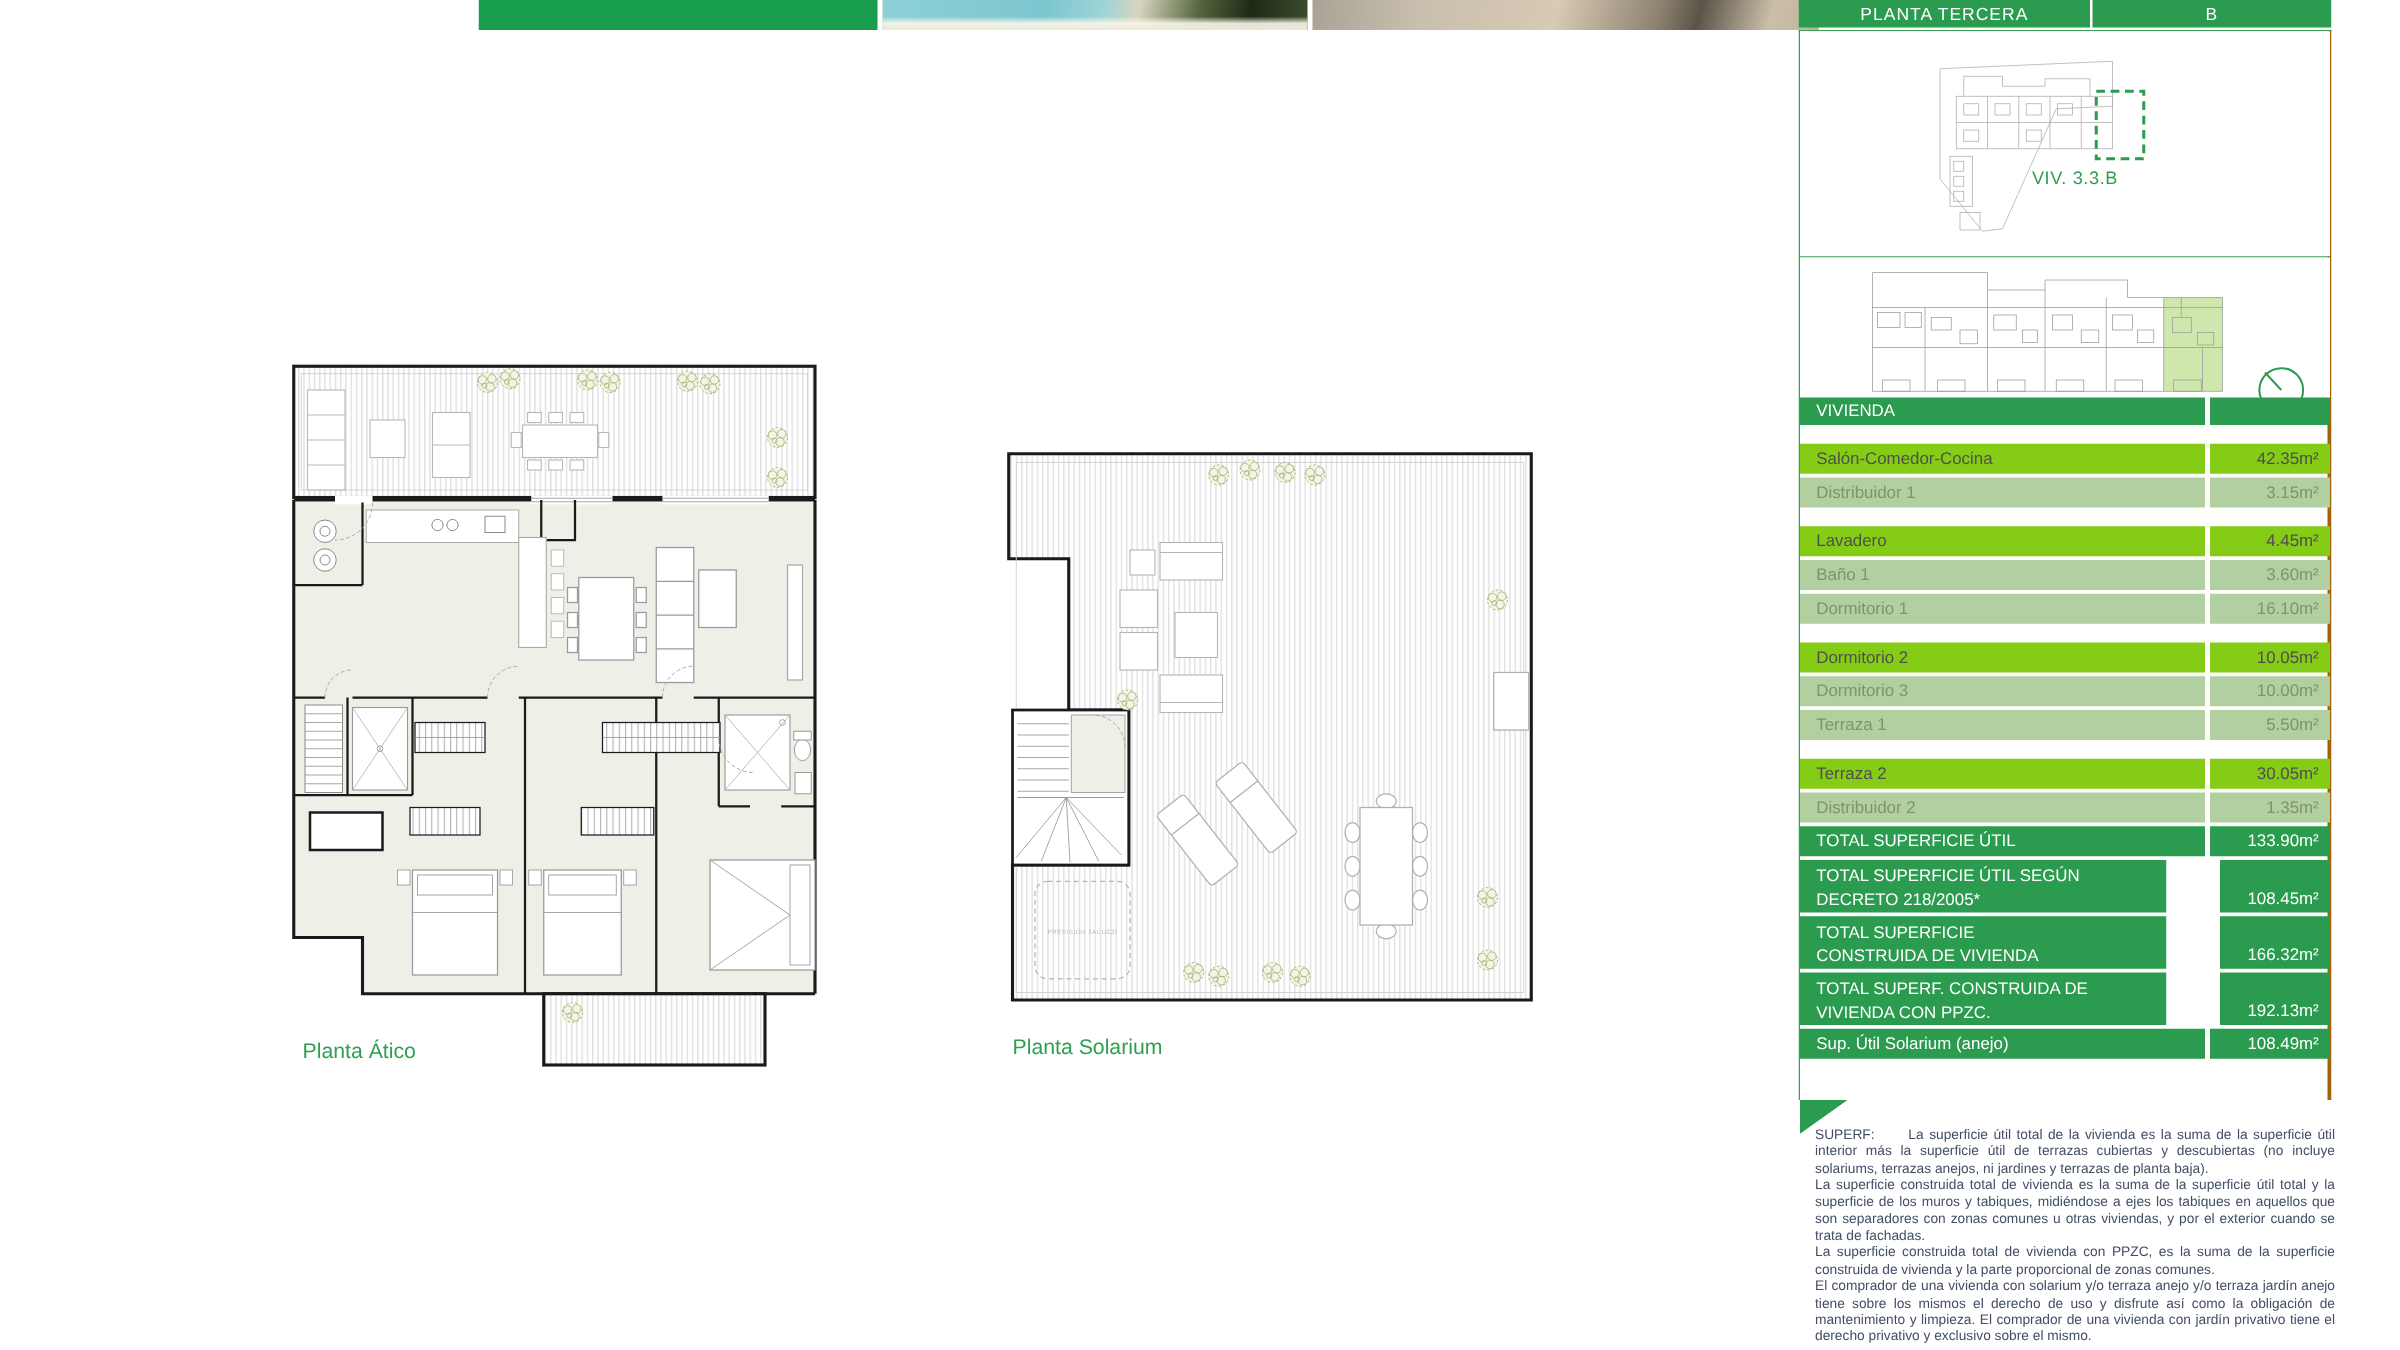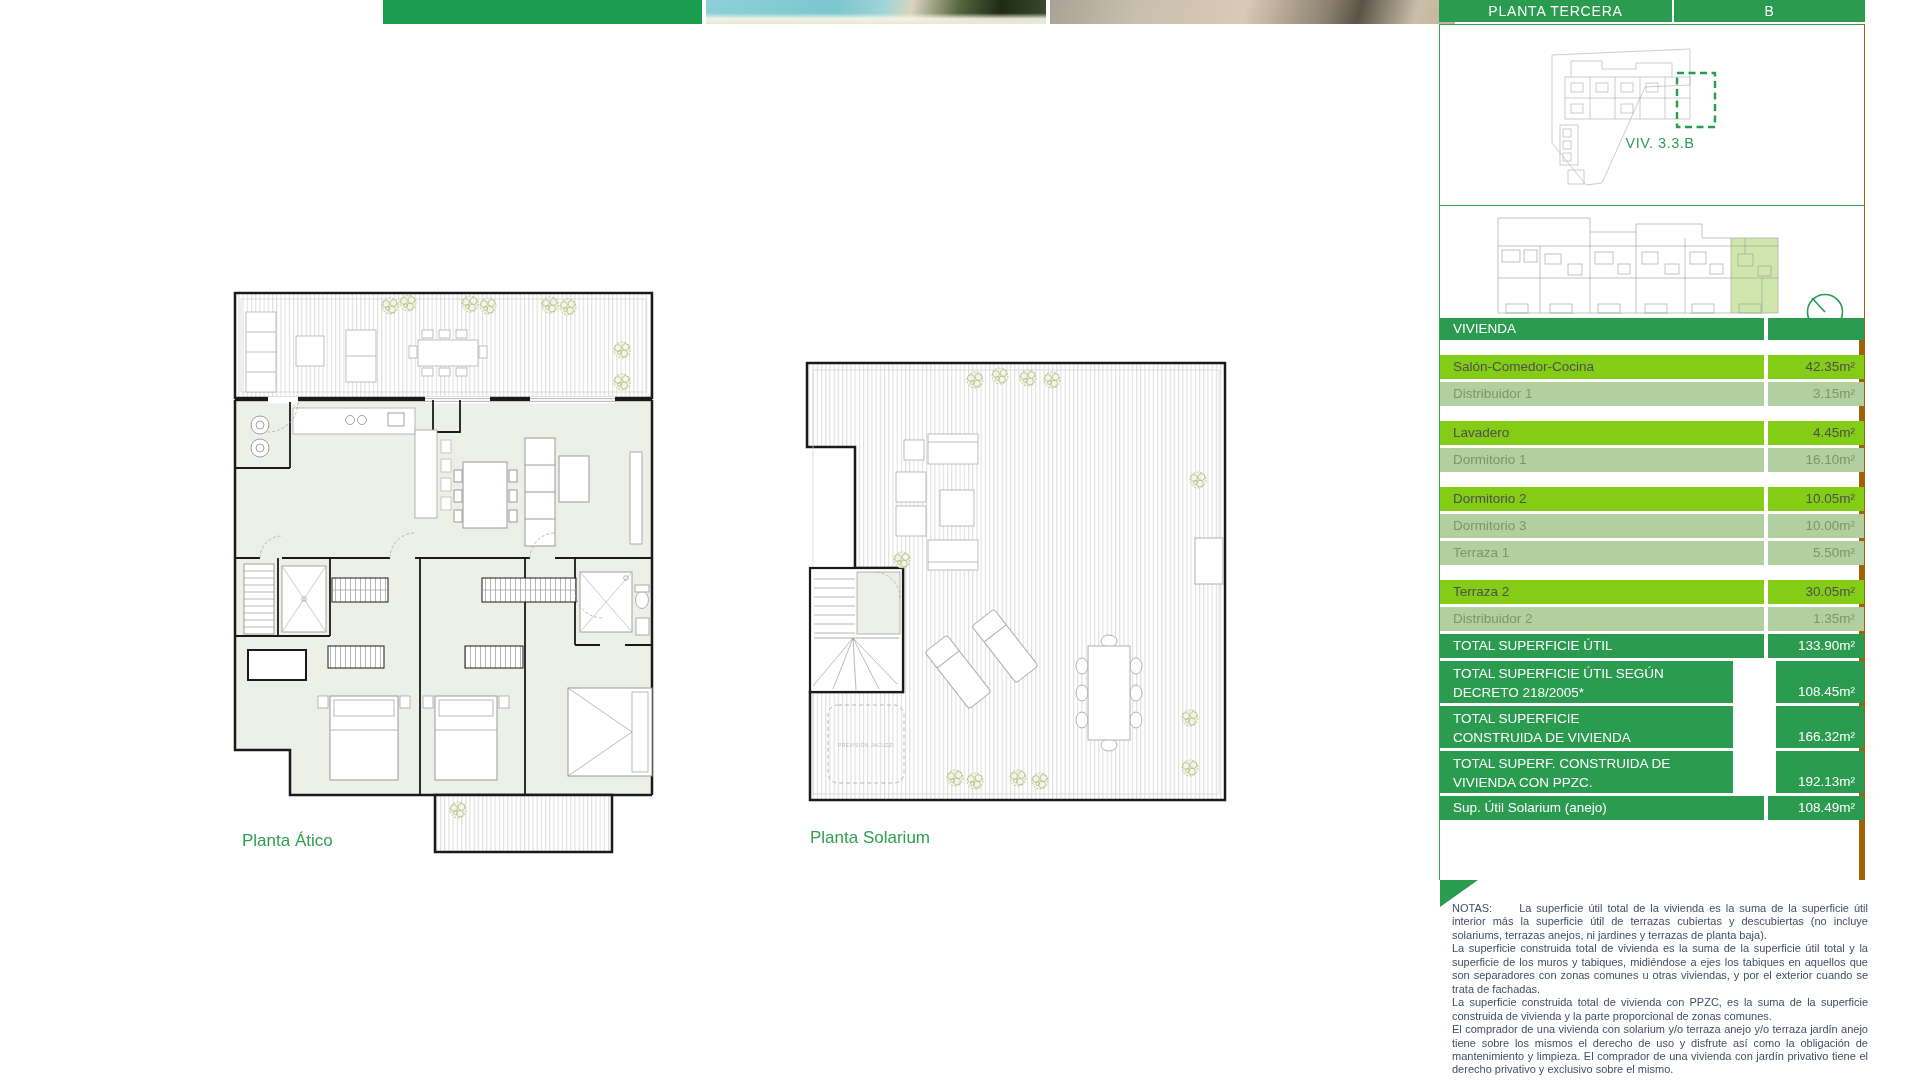--- a/index.html
+++ b/index.html
@@ -19,21 +19,21 @@
 
   
   .panel-header{position:absolute;left:1439px;top:0;width:426px;height:22px;display:flex;}
   .ph-cell{background:#2a9b4f;color:#ffffff;font-size:14px;letter-spacing:.8px;
            display:flex;align-items:center;justify-content:center;}
   .ph-floor{width:233px;text-align:center;}
   .ph-gap{width:2px;background:#ffffff;}
   .ph-unit{flex:1;}
 
   .panel-body{position:absolute;left:1439px;top:24px;width:426px;height:856px;
-              border-left:1px solid #3aa054;border-right:6px solid #a16207;border-top:1px solid #3aa054;
+              border-left:1px solid #3aa054;border-right:3px solid #a16207;border-top:1px solid #3aa054;
               box-sizing:border-box;background:#ffffff;}
   .locator-section{position:absolute;left:0;top:0;width:424px;height:180px;background:#fff;}
   .section-divider{position:absolute;left:0;top:180px;width:424px;height:1px;background:#3aa054;}
   .strip-section{position:absolute;left:0;top:181px;width:424px;height:134px;background:#fff;}
   .unit-caption{position:absolute;left:170px;top:110px;width:100px;text-align:center;
                 color:#2f9e52;font-size:14.5px;letter-spacing:.5px;}
 
   
   #area-table{position:absolute;left:0;top:293px;width:424px;}
   .t-row{display:flex;margin-bottom:3px;font-size:13.5px;color:#4f4f4f;}
@@ -422,20 +422,25 @@
           <div class="lbl">Distribuidor 1</div>
           <div class="gap"></div>
           <div class="val">3.15m²</div>
         </div>
         <div class="t-row white">
           <div class="lbl">Lavadero</div>
           <div class="gap"></div>
           <div class="val">4.45m²</div>
         </div>
         <div class="t-row light">
+          <div class="lbl">Baño 1</div>
+          <div class="gap"></div>
+          <div class="val">3.60m²</div>
+        </div>
+        <div class="t-row light">
           <div class="lbl">Dormitorio 1</div>
           <div class="gap"></div>
           <div class="val">16.10m²</div>
         </div>
         <div class="t-row white">
           <div class="lbl">Dormitorio 2</div>
           <div class="gap"></div>
           <div class="val">10.05m²</div>
         </div>
         <div class="t-row light">
@@ -485,19 +490,19 @@
           <div class="lbl">Sup. Útil Solarium (anejo)</div>
           <div class="gap"></div>
           <div class="val">108.49m²</div>
         </div>
       </div>
   </div>
 
   <div class="table-tail"></div>
 
   <div id="notes-block">
-      <div class="note-p"><span>NOTAS:</span><span class="notas-gap"></span>La superficie útil total de la vivienda es la suma de la superficie útil interior más la superficie útil de terrazas cubiertas y descubiertas (no incluye solariums, terrazas anejos, ni jardines y terrazas de planta baja).</div>
+      <div class="note-p"><span>SUPERF:</span><span class="notas-gap"></span>La superficie útil total de la vivienda es la suma de la superficie útil interior más la superficie útil de terrazas cubiertas y descubiertas (no incluye solariums, terrazas anejos, ni jardines y terrazas de planta baja).</div>
       <div class="note-p">La superficie construida total de vivienda es la suma de la superficie útil total y la superficie de los muros y tabiques, midiéndose a ejes los tabiques en aquellos que son separadores con zonas comunes u otras viviendas, y por el exterior cuando se trata de fachadas.</div>
       <div class="note-p">La superficie construida total de vivienda con PPZC, es la suma de la superficie construida de vivienda y la parte proporcional de zonas comunes.</div>
       <div class="note-p">El comprador de una vivienda con solarium y/o terraza anejo y/o terraza jardín anejo tiene sobre los mismos el derecho de uso y disfrute así como la obligación de mantenimiento y limpieza. El comprador de una vivienda con jardín privativo tiene el derecho privativo y exclusivo sobre el mismo.</div>
     </div>
 
 </div>
 
 </body></html>

